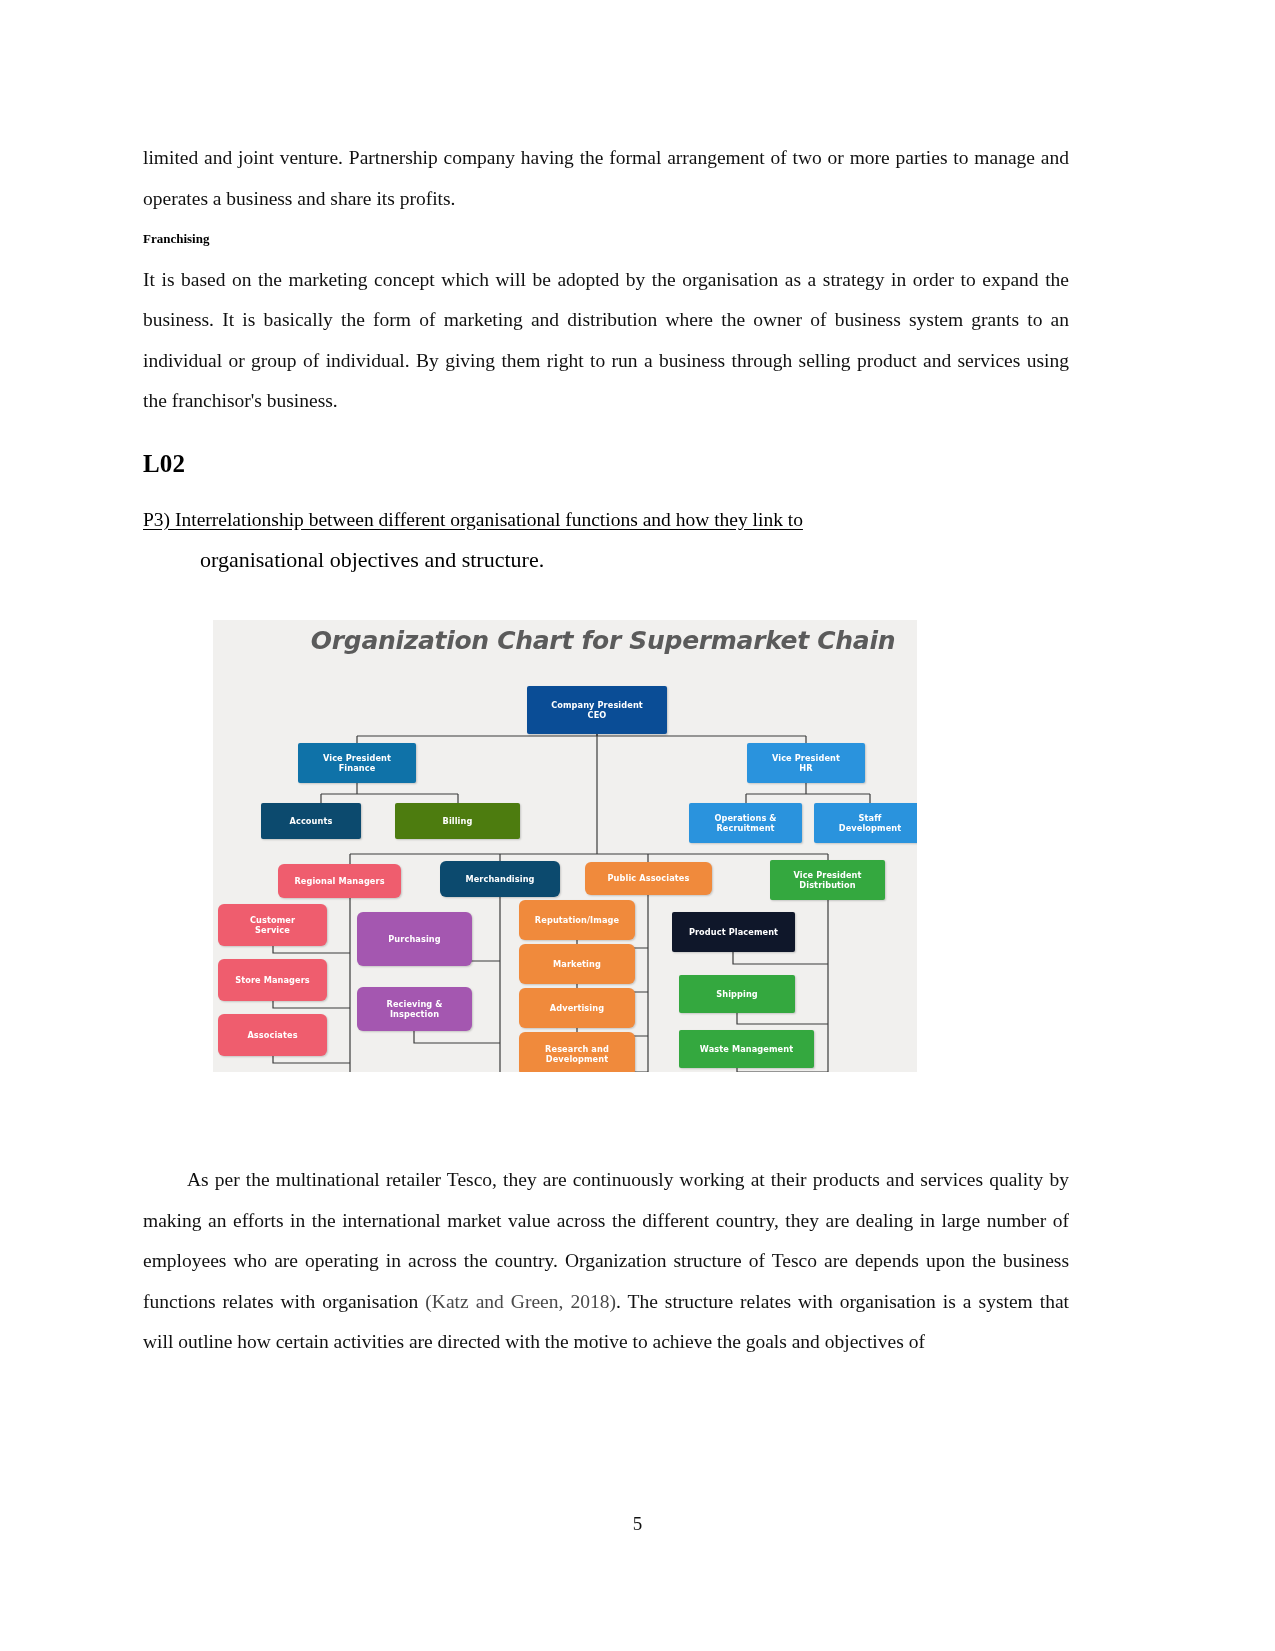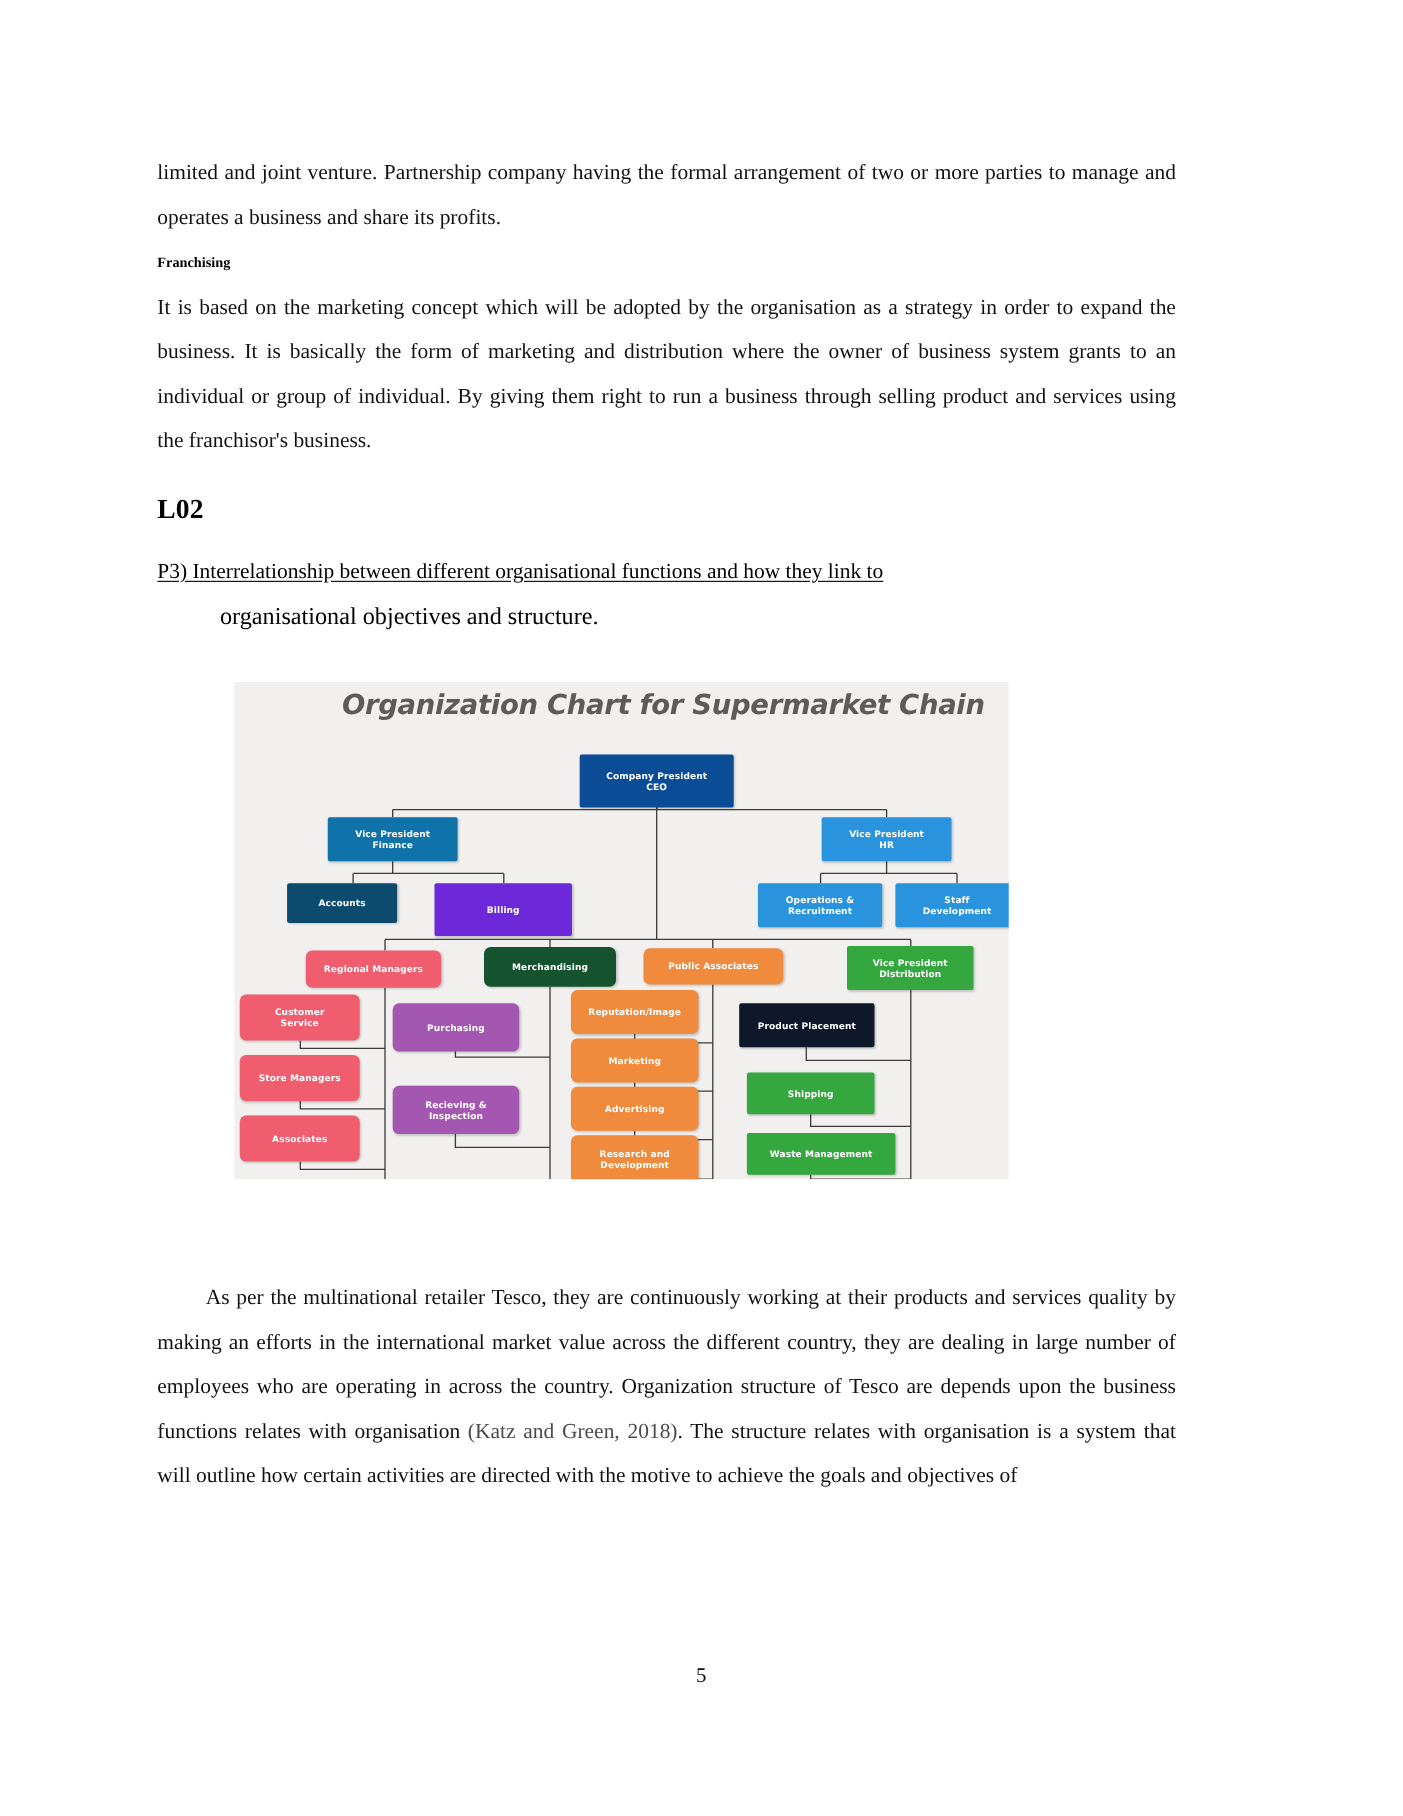--- a/index.html
+++ b/index.html
@@ -197,32 +197,32 @@
       <line x1="615" y1="280" x2="615" y2="452"></line>
       <path d="M 520 332 L 520 344 L 615 344"></path>
       <path d="M 524 393 L 524 404 L 615 404"></path>
       <path d="M 524 448 L 524 452 L 615 452"></path>
     </svg>
 
     <div class="canvas">
         <div class="node" style="left: 314px; top: 66px; width: 140px; height: 48px; background: rgb(10, 77, 150);">Company President<br>CEO</div>
         <div class="node" style="left: 85px; top: 123px; width: 118px; height: 40px; background: rgb(15, 114, 168);">Vice President<br>Finance</div>
         <div class="node" style="left: 48px; top: 183px; width: 100px; height: 36px; background: #0c4a6e;">Accounts</div>
-        <div class="node" style="left: 182px; top: 183px; width: 125px; height: 48px; background: #6d28d9;">Billing</div>
+        <div class="node" style="left: 182px; top: 183px; width: 125px; height: 36px; background: #4d7c0f;">Billing</div>
         <div class="node" style="left: 534px; top: 123px; width: 118px; height: 40px; background: rgb(42, 147, 221);">Vice President<br>HR</div>
         <div class="node" style="left: 476px; top: 183px; width: 113px; height: 40px; background: rgb(42, 147, 221);">Operations &amp;<br>Recruitment</div>
         <div class="node" style="left: 601px; top: 183px; width: 112px; height: 40px; background: rgb(42, 147, 221);">Staff<br>Development</div>
         <div class="node rounded" style="left: 65px; top: 244px; width: 123px; height: 34px; background: rgb(239, 93, 110);">Regional Managers</div>
-        <div class="node rounded" style="left: 227px; top: 241px; width: 120px; height: 36px; background: #14532d;">Merchandising</div>
+        <div class="node rounded" style="left: 227px; top: 241px; width: 120px; height: 36px; background: #0c4a6e;">Merchandising</div>
         <div class="node rounded" style="left: 372px; top: 242px; width: 127px; height: 33px; background: rgb(240, 138, 60);">Public Associates</div>
         <div class="node" style="left: 557px; top: 240px; width: 115px; height: 40px; background: rgb(52, 168, 63);">Vice President<br>Distribution</div>
         <div class="node rounded" style="left: 5px; top: 284px; width: 109px; height: 42px; background: rgb(239, 93, 110);">Customer<br>Service</div>
         <div class="node rounded" style="left: 5px; top: 339px; width: 109px; height: 42px; background: rgb(239, 93, 110);">Store Managers</div>
         <div class="node rounded" style="left: 5px; top: 394px; width: 109px; height: 42px; background: rgb(239, 93, 110);">Associates</div>
-        <div class="node rounded" style="left: 144px; top: 292px; width: 115px; height: 44px; background: rgb(164, 87, 176);">Purchasing</div>
+        <div class="node rounded" style="left: 144px; top: 292px; width: 115px; height: 54px; background: rgb(164, 87, 176);">Purchasing</div>
         <div class="node rounded" style="left: 144px; top: 367px; width: 115px; height: 44px; background: rgb(164, 87, 176);">Recieving &amp;<br>Inspection</div>
         <div class="node rounded" style="left: 306px; top: 280px; width: 116px; height: 40px; background: rgb(240, 138, 60);">Reputation/Image</div>
         <div class="node rounded" style="left: 306px; top: 324px; width: 116px; height: 40px; background: rgb(240, 138, 60);">Marketing</div>
         <div class="node rounded" style="left: 306px; top: 368px; width: 116px; height: 40px; background: rgb(240, 138, 60);">Advertising</div>
         <div class="node rounded" style="left: 306px; top: 412px; width: 116px; height: 44px; background: rgb(240, 138, 60);">Research and<br>Development</div>
         <div class="node" style="left: 459px; top: 292px; width: 123px; height: 40px; background: #0f172a;">Product Placement</div>
         <div class="node" style="left: 466px; top: 355px; width: 116px; height: 38px; background: rgb(52, 168, 63);">Shipping</div>
         <div class="node" style="left: 466px; top: 410px; width: 135px; height: 38px; background: rgb(52, 168, 63);">Waste Management</div>
       </div>
   </div>

